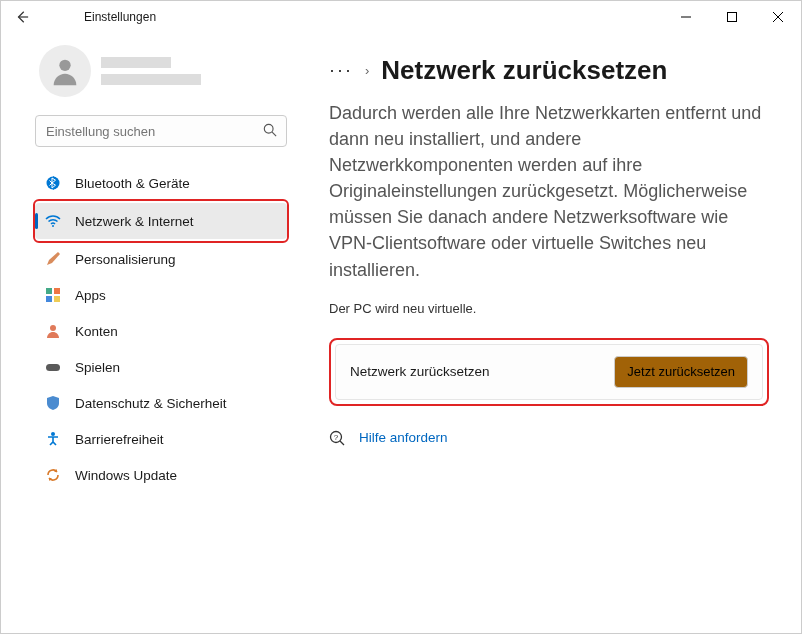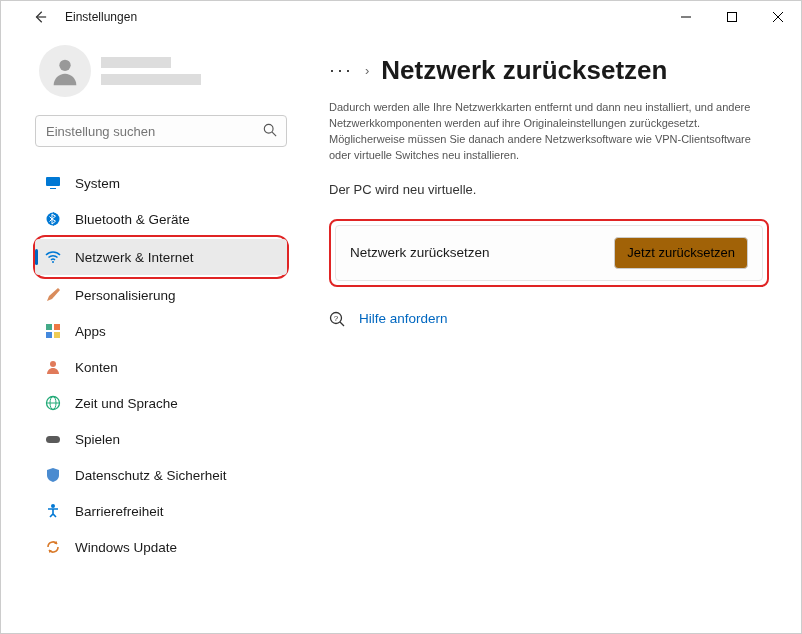--- a/index.html
+++ b/index.html
@@ -1,45 +1,45 @@
 <!DOCTYPE html>
 <html><head>
 <meta charset="utf-8">
 <style>
   * { box-sizing: border-box; margin: 0; padding: 0; font-family: "Segoe UI", Arial, sans-serif; }
   body { background: #fff; width: 802px; height: 634px; overflow: hidden; color: #1a1a1a; }
   .window { width: 100%; height: 100%; display: flex; flex-direction: column; border: 1px solid #ccc; }
-  .titlebar { height: 32px; display: flex; align-items: center; padding: 0 0 0 32px; }
+  .titlebar { height: 32px; display: flex; align-items: center; padding: 0 0 0 14px; gap: 37px; }
   .titlebar .back { width: 14px; height: 14px; display: flex; align-items: center; justify-content: center; cursor: default; }
   .titlebar .title { font-size: 12px; margin-left: 18px; flex: 1; }
   .winbtns { display: flex; }
   .winbtn { width: 46px; height: 32px; display: flex; align-items: center; justify-content: center; }
   .content { flex: 1; display: flex; }
   .sidebar { width: 300px; padding: 12px 14px 0 34px; }
   .profile { display: flex; align-items: center; gap: 10px; margin-bottom: 18px; padding-left: 4px;}
   .avatar { width: 52px; height: 52px; border-radius: 50%; background: #ececec; display: flex; align-items: center; justify-content: center; }
   .avatar svg { width: 34px; height: 34px; fill: #999; }
   .profile-info .line1 { width: 70px; height: 11px; background: #ddd; margin-bottom: 6px; }
   .profile-info .line2 { width: 100px; height: 11px; background: #ddd; }
   .search { position: relative; margin-bottom: 18px; }
   .search input { width: 100%; height: 32px; border: 1px solid #ccc; border-radius: 4px; padding: 0 34px 0 10px; font-size: 13px; background: #fdfdfd; }
   .search .icon { position: absolute; right: 10px; top: 8px; }
   .nav { list-style: none; }
   .nav li { display: flex; align-items: center; gap: 14px; height: 36px; padding: 0 10px; border-radius: 4px; font-size: 13.5px; cursor: default; }
   .nav li.active { background: #eaeaea; position: relative; }
   .nav li.active::before { content: ""; position: absolute; left: 0; top: 10px; bottom: 10px; width: 3px; background: #0067c0; border-radius: 2px; }
   .nav .icon { width: 16px; height: 16px; display: flex; align-items: center; justify-content: center; }
-  .highlight-red { border: 2.5px solid #e02424; border-radius: 12px; }
+  .highlight-red { border: 2.5px solid #e02424; border-radius: 6px; }
   .sidebar .highlight-red { padding: 2px 0; margin: -2px -2px; }
   .main { flex: 1; padding: 22px 32px 0 28px; overflow-y: auto; }
   .breadcrumb { display: flex; align-items: center; gap: 12px; margin-bottom: 14px; }
   .ellipsis { font-size: 18px; letter-spacing: 2px; }
   .chevron { font-size: 13px; color: #666; }
   .page-title { font-size: 26px; font-weight: 600; }
-  .desc { font-size: 11px; color: #555; line-height: 1.45; margin-bottom: 18px; }
+  .desc { font-size: 18px; color: #555; line-height: 1.45; margin-bottom: 18px; }
   .restart-note { font-size: 13px; color: #333; margin-bottom: 22px; }
   .card-wrap { padding: 4px; border-radius: 8px; margin-bottom: 24px; }
   .card { background: #fdfdfd; border: 1px solid #e6e6e6; border-radius: 4px; height: 56px; display: flex; align-items: center; justify-content: space-between; padding: 0 14px; }
   .card-label { font-size: 13.5px; }
   .card button { height: 32px; padding: 0 12px; background: #a16207; border: 1px solid #ccc; border-radius: 4px; font-size: 13px; cursor: default; }
   .links { display: flex; flex-direction: column; gap: 14px; font-size: 13.5px; }
   .links a { display: flex; align-items: center; gap: 14px; color: #0067c0; text-decoration: none; }
   .links .icon { width: 16px; height: 16px; display: flex; align-items: center; justify-content: center; color: #333; }
 </style>
 </head>
@@ -96,29 +96,20 @@
               <circle cx="6.5" cy="6.5" r="5" stroke="#555" fill="none" stroke-width="1.3"></circle>
               <line x1="10.5" y1="10.5" x2="15" y2="15" stroke="#555" stroke-width="1.3"></line>
             </svg>
         </span>
       </div>
 
       <ul class="nav">
         <li>
           <span class="icon">
               <svg width="16" height="16" viewBox="0 0 16 16">
-                <rect x="1" y="2" width="14" height="9" rx="1" fill="#0078d4"></rect>
-                <rect x="5" y="13" width="6" height="1" fill="#0078d4"></rect>
-              </svg>
-            </span>
-          <span>System</span>
-        </li>
-        <li>
-          <span class="icon">
-              <svg width="16" height="16" viewBox="0 0 16 16">
                 <path d="M8 1v14l5-4-5-3 5-4-5-3zM3 5l5 3M3 11l5-3" stroke="#0078d4" fill="#0078d4" stroke-width="0"></path>
                 <circle cx="8" cy="8" r="6.5" fill="#0078d4"></circle>
                 <path d="M7 3v10l3.5-2.8L7 8l3.5-2.8L7 3zM4.5 5.5L7 8M4.5 10.5L7 8" stroke="#fff" fill="none" stroke-width="1"></path>
               </svg>
             </span>
           <span>Bluetooth &amp; Geräte</span>
         </li>
         <div class="highlight-red">
           <li class="active">
             <span class="icon">
@@ -154,30 +145,20 @@
               <svg width="16" height="16" viewBox="0 0 16 16">
                 <circle cx="8" cy="5" r="3" fill="#e07a5a"></circle>
                 <path d="M2 15c0-3.3 2.7-6 6-6s6 2.7 6 6" fill="#e07a5a"></path>
               </svg>
             </span>
           <span>Konten</span>
         </li>
         <li>
           <span class="icon">
               <svg width="16" height="16" viewBox="0 0 16 16">
-                <circle cx="8" cy="8" r="6.5" fill="none" stroke="#2a7" stroke-width="1.3"></circle>
-                <ellipse cx="8" cy="8" rx="3" ry="6.5" fill="none" stroke="#2a7" stroke-width="1"></ellipse>
-                <line x1="1.5" y1="8" x2="14.5" y2="8" stroke="#2a7"></line>
-              </svg>
-            </span>
-          <span>Zeit und Sprache</span>
-        </li>
-        <li>
-          <span class="icon">
-              <svg width="16" height="16" viewBox="0 0 16 16">
                 <rect x="1" y="5" width="14" height="7" rx="3.5" fill="#5a5a5a"></rect>
               </svg>
             </span>
           <span>Spielen</span>
         </li>
         <li>
           <span class="icon">
               <svg width="16" height="16" viewBox="0 0 16 16">
                 <path d="M8 1l6 2v5c0 4-3 6-6 7-3-1-6-3-6-7V3l6-2z" fill="#4a8bd0"></path>
               </svg>

